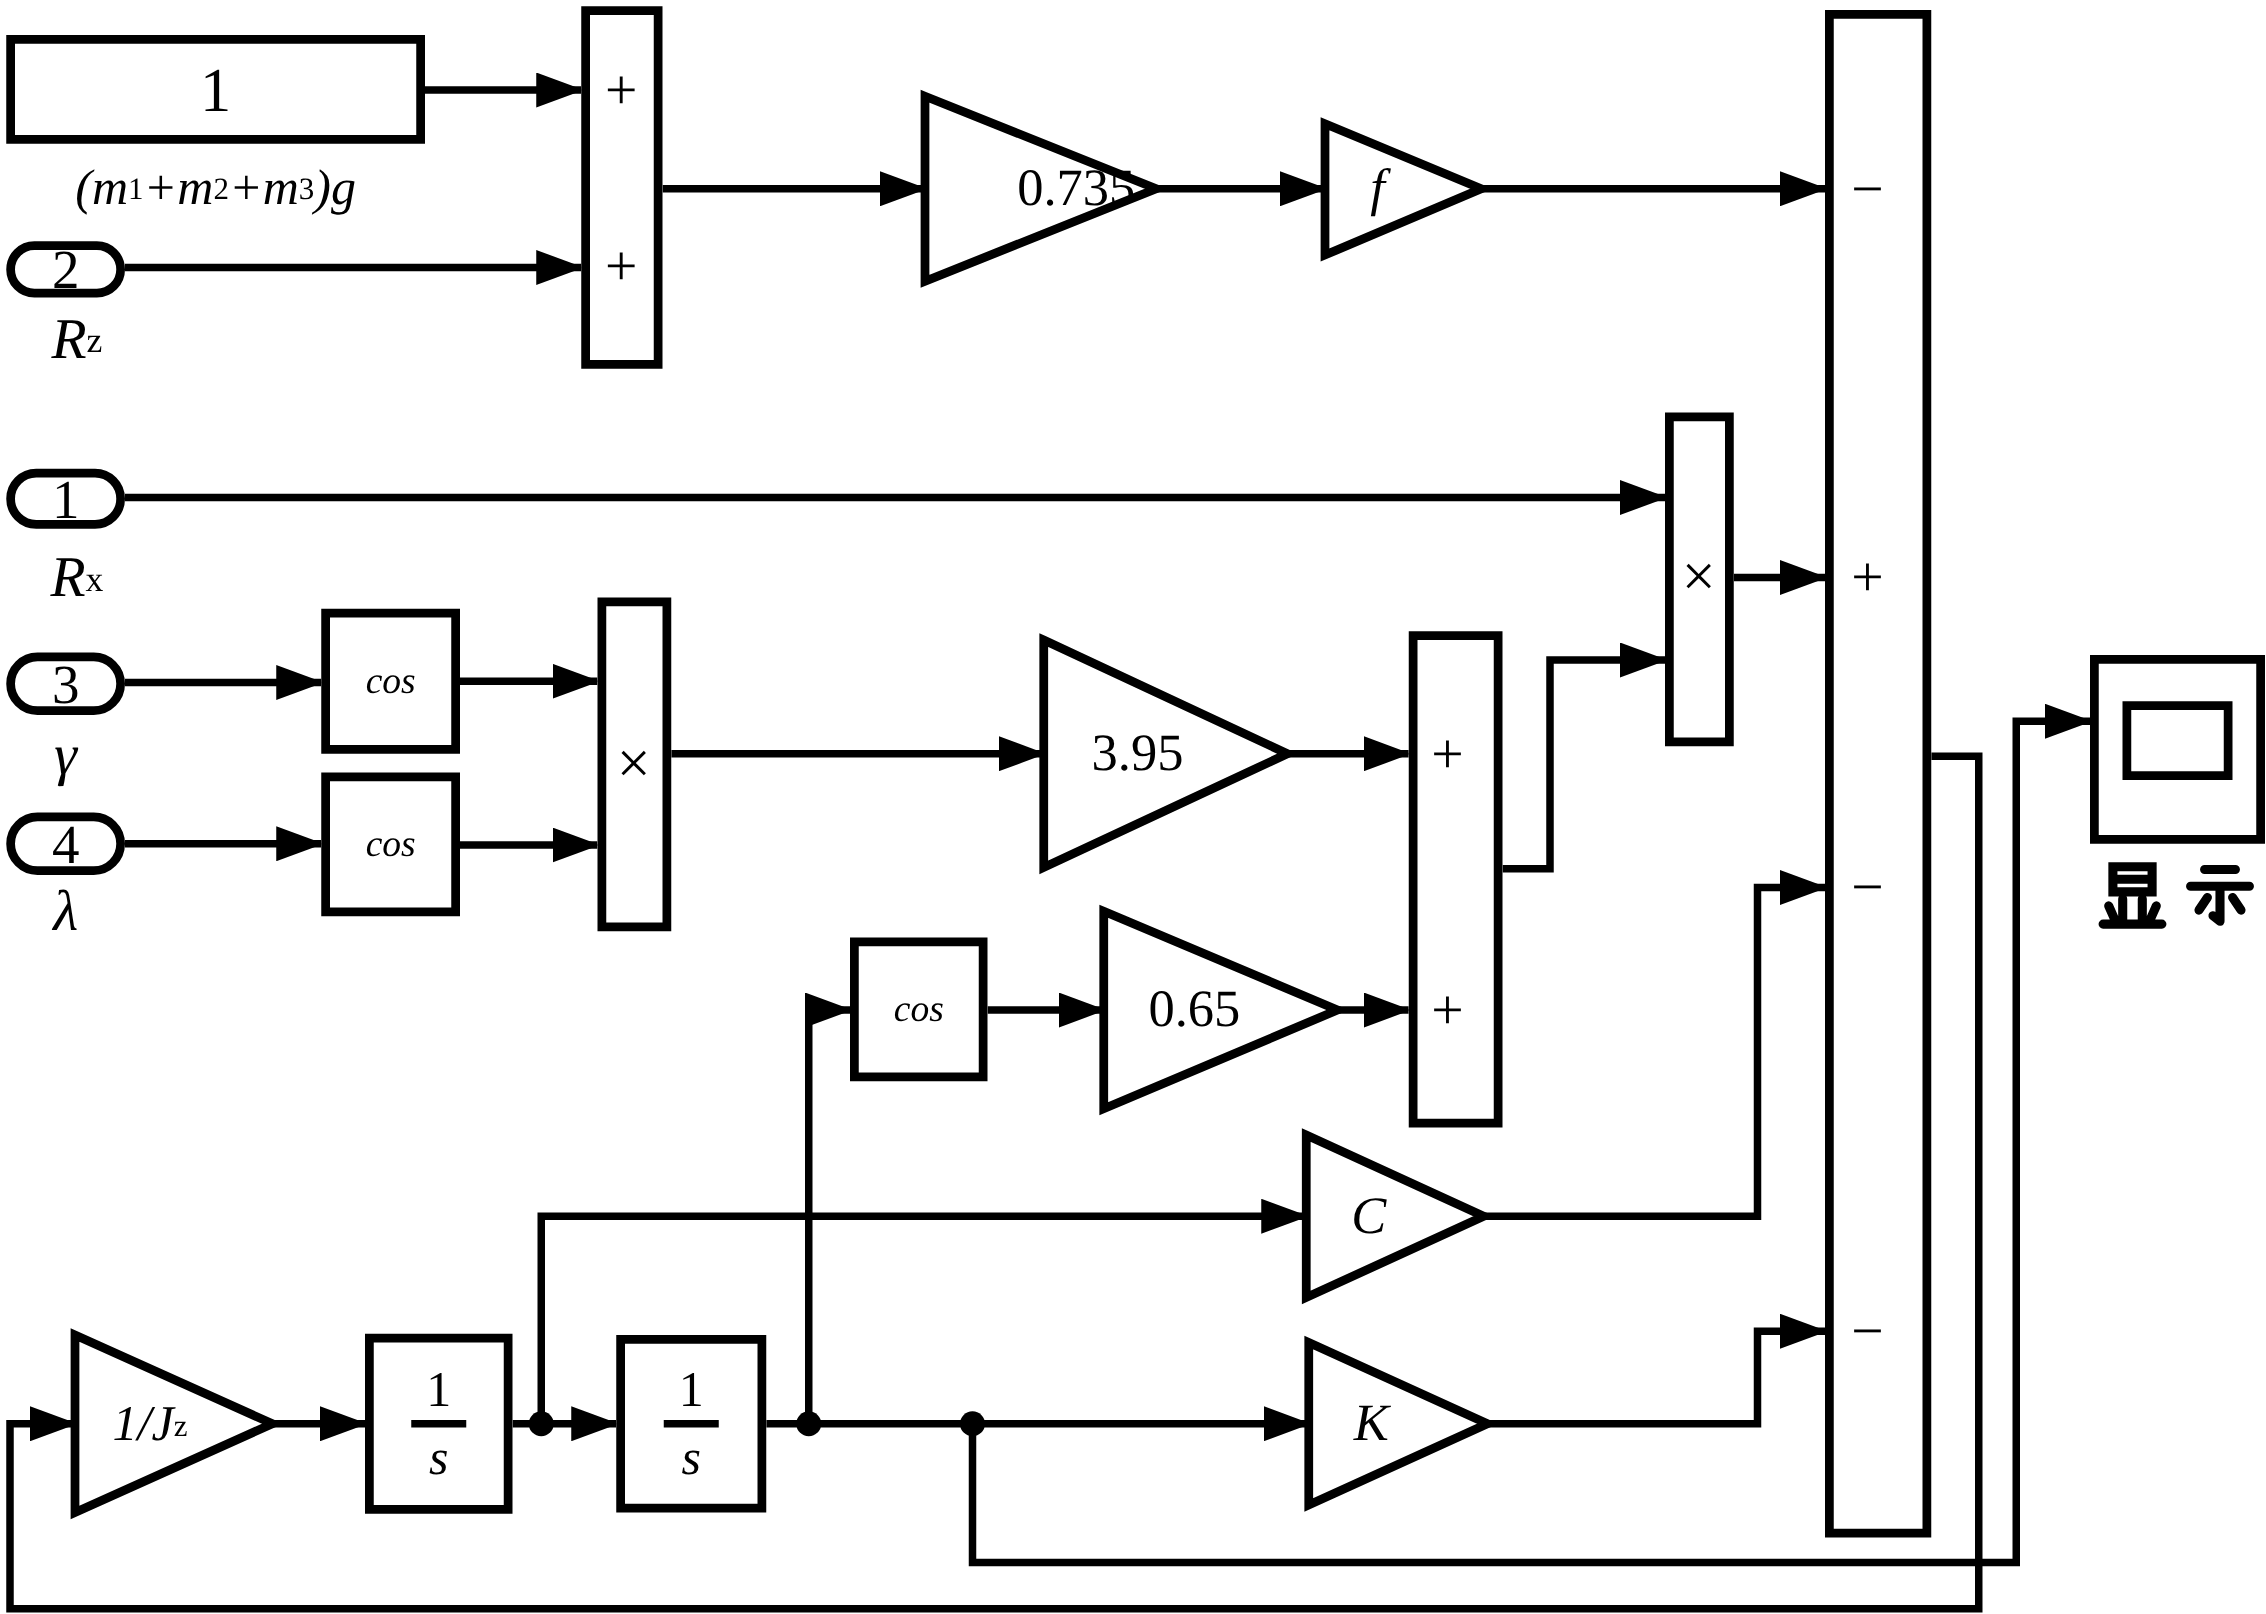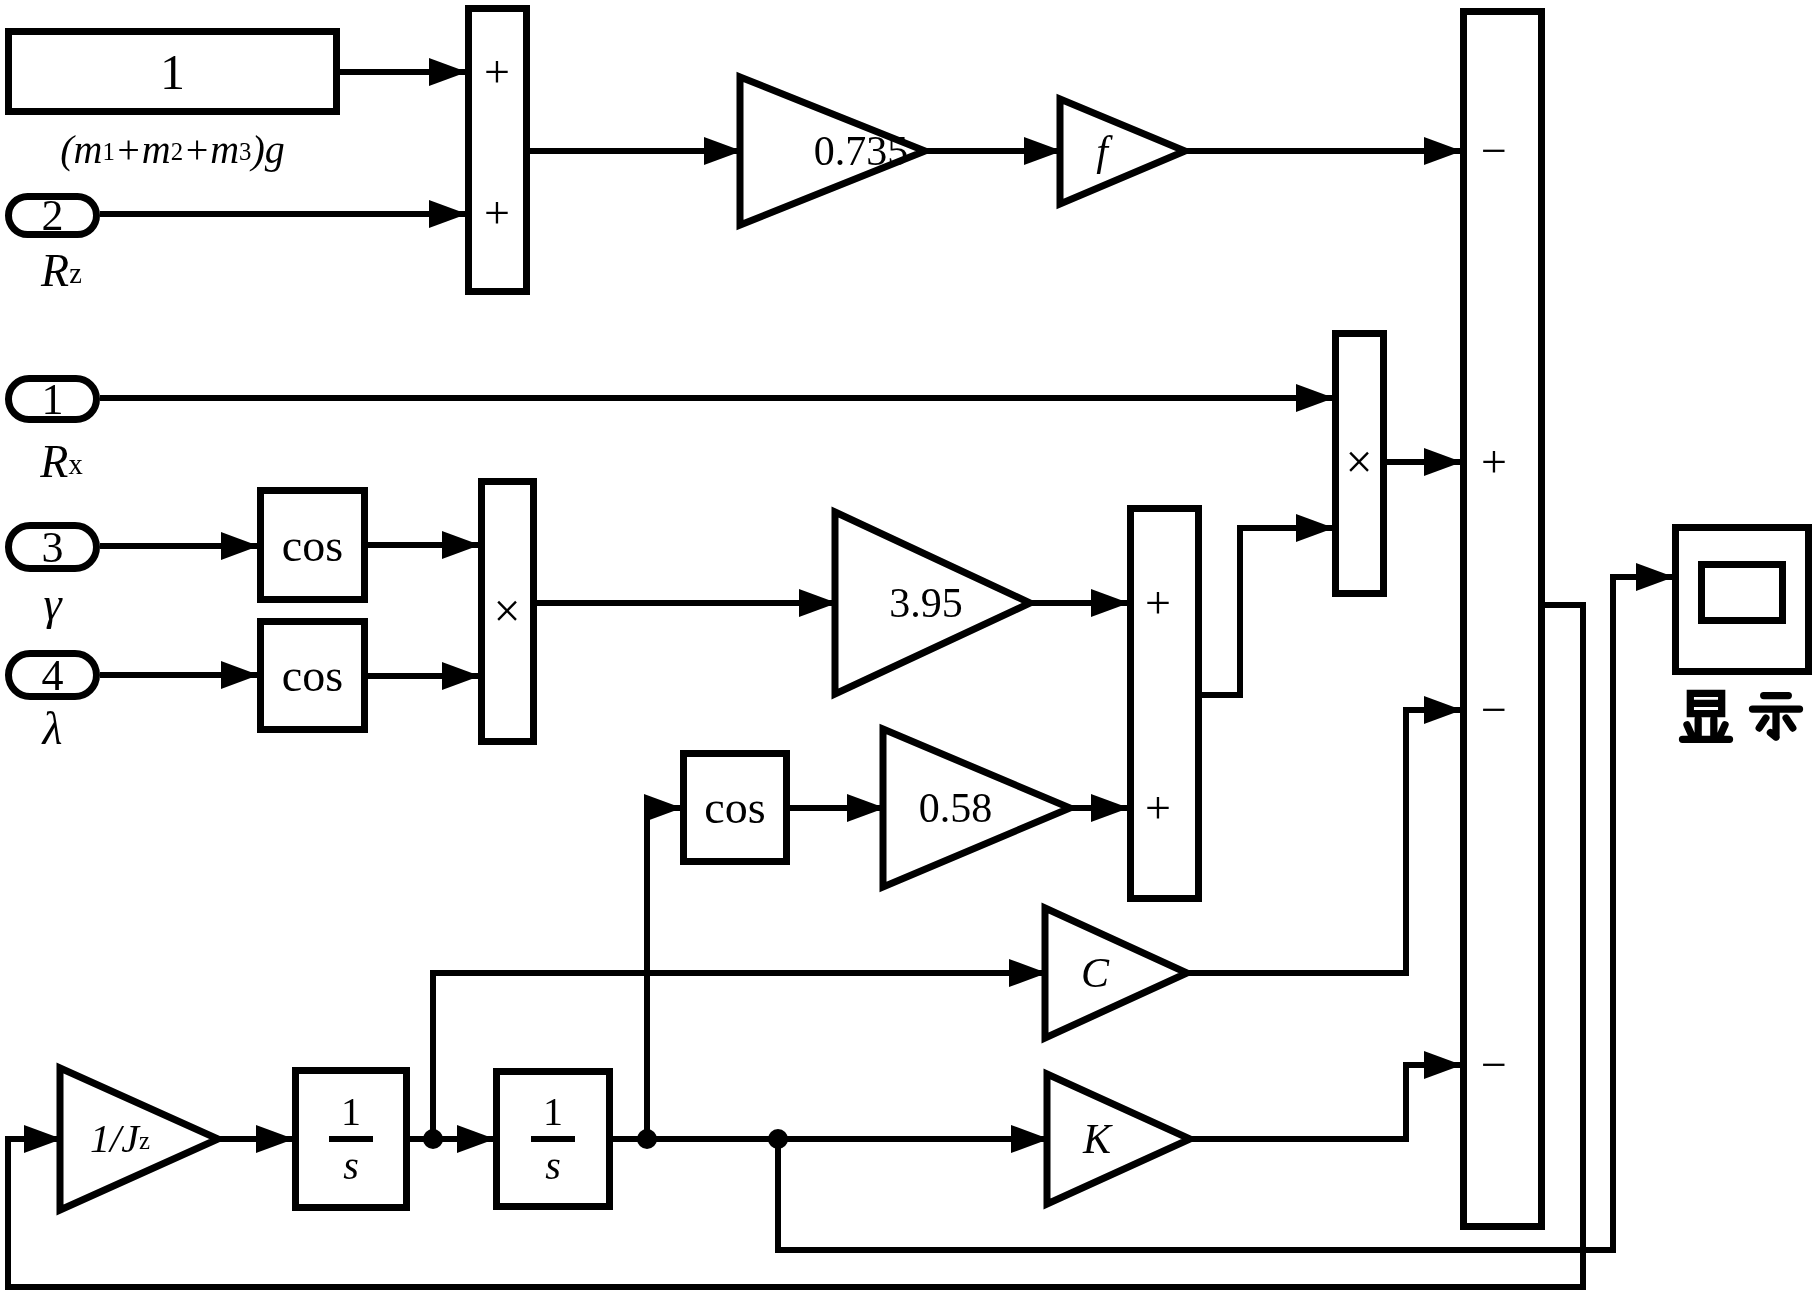--- a/index.html
+++ b/index.html
@@ -4,21 +4,21 @@
 <style>
   html,body{margin:0;padding:0;background:#fff;}
   .stage{position:relative;width:1813px;height:1291px;background:#fff;overflow:hidden;
          font-family:"Liberation Serif","DejaVu Serif",serif;color:#000;}
   .stage svg{position:absolute;left:0;top:0;}
   .blk{position:absolute;box-sizing:border-box;border:7px solid #000;background:#fff;
        display:flex;align-items:center;justify-content:center;}
   .oval{border-radius:26px;}
   .bigtxt{font-size:50px;}
   .num{font-size:44px;}
-  .cos{font-size:46px;}
+  .cos{font-size:30px;font-style:italic;}
   .lbl{position:absolute;font-style:italic;font-size:46px;text-align:center;
        display:flex;align-items:center;justify-content:center;line-height:1;}
   .lbl sub,.gain sub{font-size:62%;font-style:normal;line-height:1;transform:translateY(10%);}
   .mlbl{font-size:40px;}
   .sym{position:absolute;transform:translate(-50%,-50%);font-size:46px;line-height:1;}
   .op{font-size:48px;}
   .gain{position:absolute;display:flex;align-items:center;justify-content:center;
         font-size:42px;line-height:1;}
   .it{font-style:italic;}
   .frac{display:flex;flex-direction:column;align-items:center;gap:4px;}
@@ -129,22 +129,22 @@
     <span>4</span>
   </div>
   <div class="lbl" style="left:5px;top:703px;width:95px;height:52px;">λ</div>
 
   <div class="blk" style="left:465px;top:5px;width:65px;height:290px;"></div>
   <span class="sym" style="left:497px;top:72px;">+</span>
   <span class="sym" style="left:497px;top:213px;">+</span>
 
   <div class="gain" style="left:786px;top:121px;width:150px;height:60px;">0.735</div>
   <div class="gain it op" style="left:1062px;top:121px;width:80px;height:60px;">f</div>
-  <div class="gain" style="left:840px;top:573px;width:140px;height:60px;margin-left:16px;">3.95</div>
-  <div class="gain" style="left:888px;top:778px;width:135px;height:60px;">0.58</div>
+  <div class="gain" style="left:840px;top:573px;width:140px;height:60px;">3.95</div>
+  <div class="gain" style="left:888px;top:778px;width:135px;height:60px;">0.65</div>
   <div class="gain it op" style="left:1050px;top:943px;width:90px;height:60px;">C</div>
   <div class="gain it op" style="left:1052px;top:1109px;width:90px;height:60px;">K</div>
   <div class="gain it" style="left:64px;top:1109px;width:112px;height:60px;font-size:40px;text-align:center;">
     <span>1/J</span>
       <sub>z</sub>
   </div>
 
   <div class="blk cos" style="left:257px;top:487px;width:111px;height:116px;">cos</div>
   <div class="blk cos" style="left:257px;top:618px;width:111px;height:115px;">cos</div>
   <div class="blk cos" style="left:680px;top:750px;width:110px;height:115px;">cos</div>

